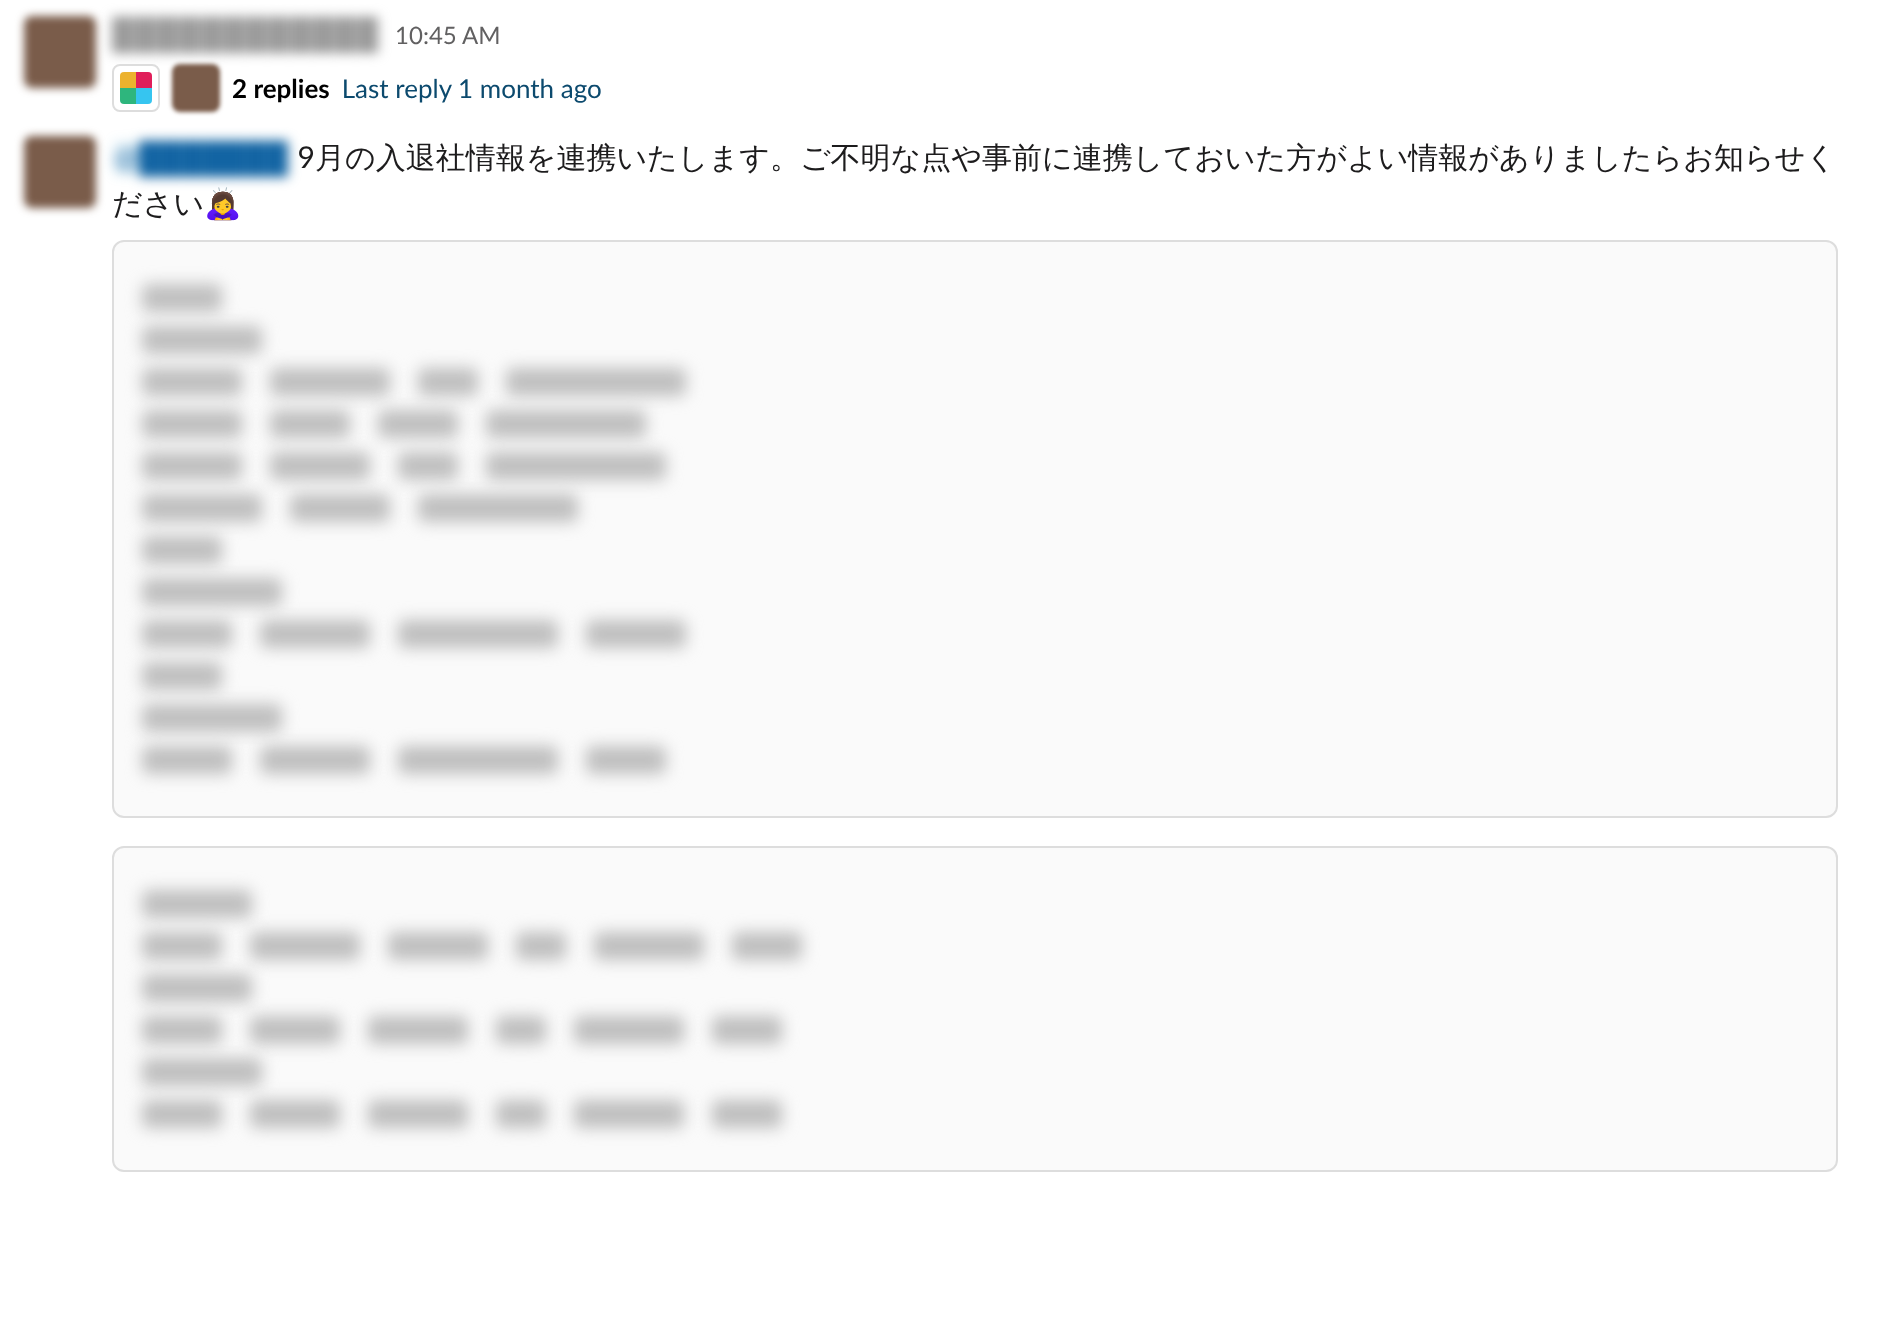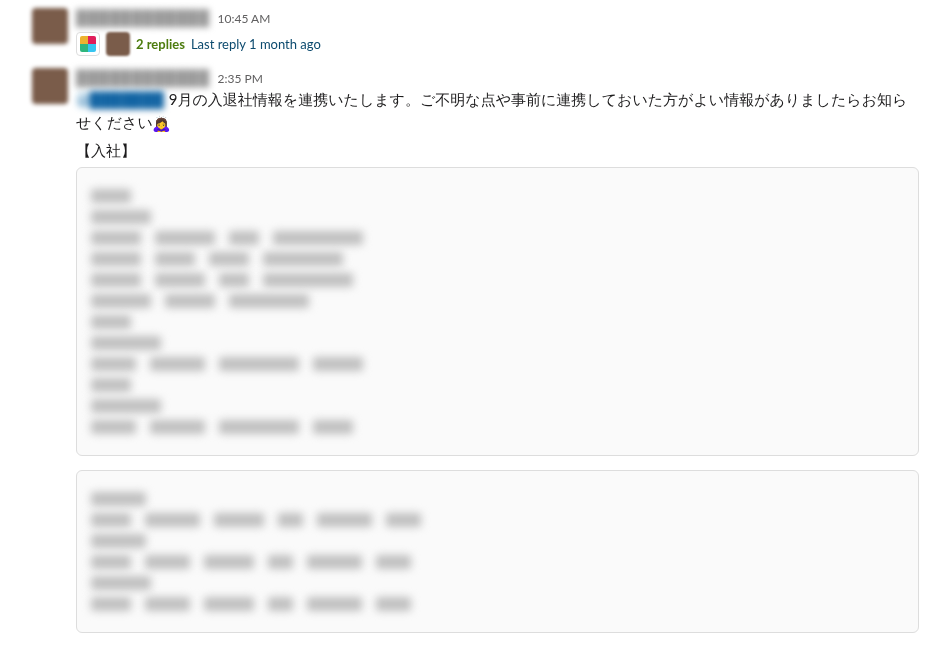--- a/index.html
+++ b/index.html
@@ -1,31 +1,31 @@
 <!DOCTYPE html>
 <html><head>
 <meta charset="utf-8">
 <style>
   *{box-sizing:border-box;margin:0;padding:0}
   body{font-family:Lato,"Hiragino Kaku Gothic Pro","Meiryo",sans-serif;font-size:15px;color:#1d1c1d;background:#fff;width:939px}
-  .msg{display:flex;padding:8px 20px 4px 32px;gap:8px}
+  .msg{display:flex;padding:8px 20px 4px 12px;gap:8px}
   .avatar{width:36px;height:36px;border-radius:4px;flex:0 0 36px;background:#7a5c4a;filter:blur(2px)}
   .body{flex:1;min-width:0}
   .head{display:flex;align-items:baseline;gap:8px;margin-bottom:2px}
   .user{font-weight:900;color:#9a9a9a;filter:blur(3px);letter-spacing:.5px}
   .ts{font-size:12px;color:#616061}
   .text{line-height:1.5;color:#1d1c1d}
   .mention{color:#1264a3;background:rgba(29,155,209,.08);filter:blur(3px);border-radius:2px;padding:0 1px}
   .blurspan{color:#777;filter:blur(3px)}
   .thread{display:flex;align-items:center;gap:6px;margin-top:6px}
   .tava{width:24px;height:24px;border-radius:4px}
   .tava.a{background:#fff;border:1px solid #ddd;position:relative;overflow:hidden}
   .tava.a::before{content:"";position:absolute;inset:3px;background:conic-gradient(#e01e5a 0 25%,#36c5f0 0 50%,#2eb67d 0 75%,#ecb22e 0 100%);border-radius:2px}
   .tava.b{background:#7a5c4a;filter:blur(1px)}
-  .replies{color:#4d7c0f;font-weight:700;font-size:13px}
+  .replies{color:#000000;font-weight:700;font-size:13px}
   .lastreply{color:#0c4a6e;font-size:13px}
   .emoji{display:inline-block;vertical-align:middle}
   .section-label{margin:6px 0 4px 0}
   .attach{border:1px solid #ddd;border-radius:6px;background:#fafafa;padding:14px;margin:6px 0 14px 0;min-height:0}
   .bline{height:14px;margin:7px 0;display:flex;gap:14px}
   .bchunk{height:14px;background:#bfbfbf;border-radius:3px;filter:blur(4px)}
 </style>
 </head>
 <body>
 
@@ -41,28 +41,23 @@
       <div class="tava b"></div>
       <span class="replies">2 replies</span>
       <span class="lastreply">Last reply 1 month ago</span>
     </div>
   </div>
 </div>
 
 <div class="msg">
   <div class="avatar"></div>
   <div class="body">
-    <div class="head">
-      <span class="user">████████████</span>
-      <span class="ts">2:35 PM</span>
-    </div>
     <div class="text">
       <span class="mention">@███████</span><span> 9月の入退社情報を連携いたします。ご不明な点や事前に連携しておいた方がよい情報がありましたらお知らせください</span><span class="emoji">🙇‍♀️</span>
     </div>
-    <div class="section-label">【入社】</div>
 
     <div class="attach">
       <div class="bline">
           <div class="bchunk" style="width:40px"></div>
         </div>
       <div class="bline">
           <div class="bchunk" style="width:60px"></div>
         </div>
       <div class="bline">
           <div class="bchunk" style="width:50px"></div>

